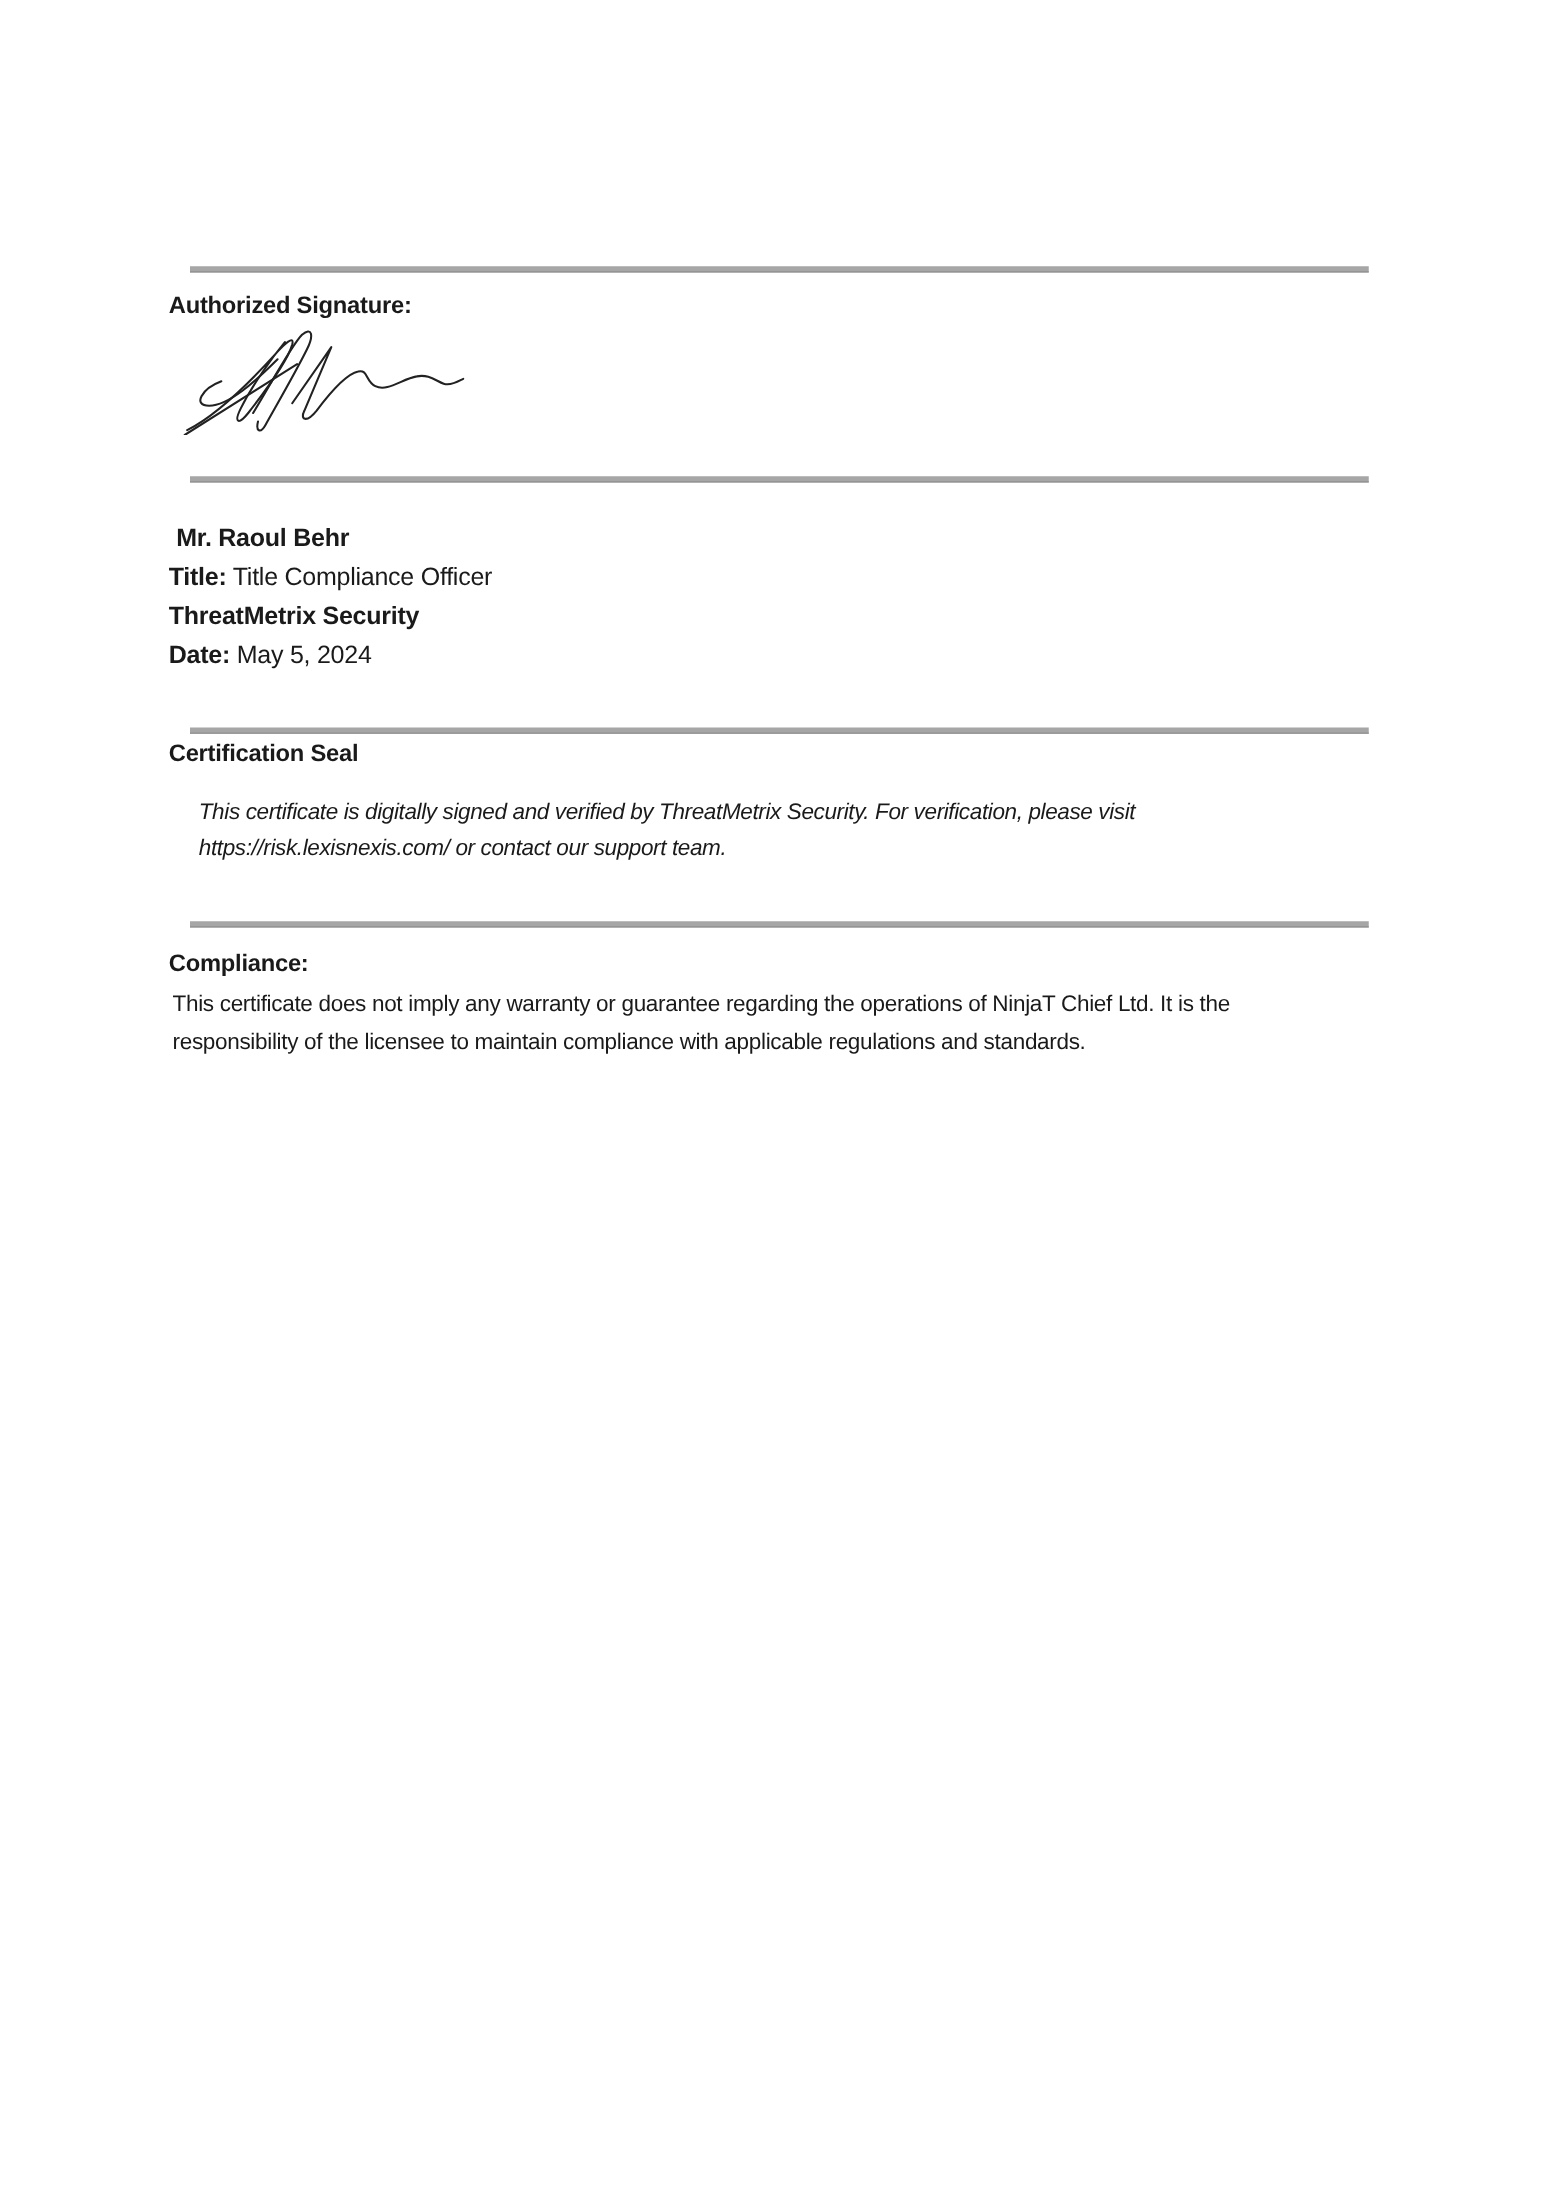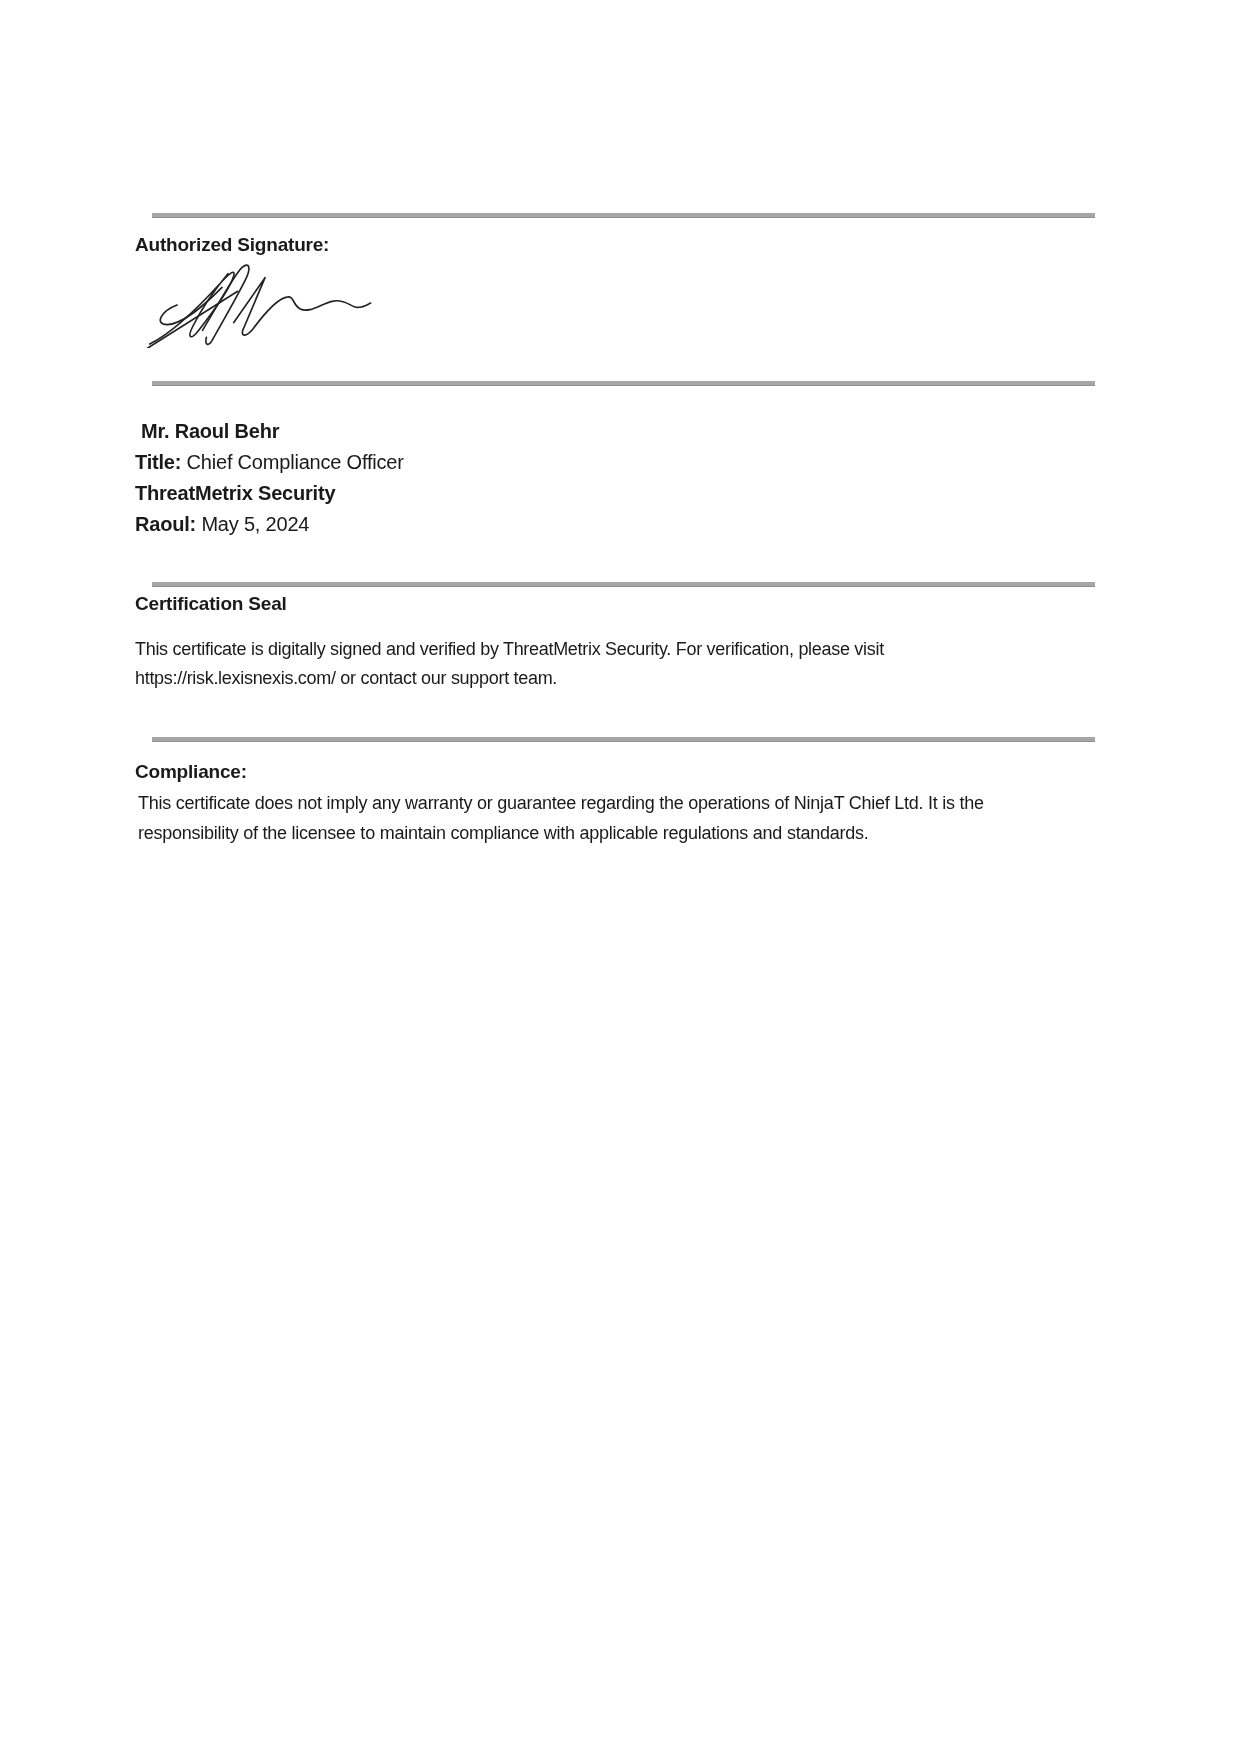--- a/index.html
+++ b/index.html
@@ -55,22 +55,24 @@
   .bold{font-weight:bold;}
   .rule-3{margin-top:42px;}
   .h-seal{margin-top:5px;}
   .para{
     margin:0;
     font-size:18px;
     letter-spacing:-0.3px;
   }
   .seal-para{
     margin-top:19px;
+    font-style:italic;
     width:912px;
     line-height:29px;
+    margin-left:24px;
   }
   .rule-4{margin-top:44px;}
   .h-disclaimer{margin-top:18px;}
   .disclaimer-para{
     margin-top:4px;
     width:872px;
     line-height:30px;
     letter-spacing:-0.25px;
     padding-left:3px;
   }
@@ -92,23 +94,23 @@
       <path d="M34 44 C 18 50, 10 64, 24 64 C 40 64, 62 44, 80 26"></path>
       <path d="M4 88 L 96 30"></path>
       <path d="M92 62 L 124 16 L 102 68 C 98 76, 104 78, 112 68 C 124 52, 136 38, 146 36 C 154 34, 152 44, 160 48 C 170 53, 182 42, 194 40 C 204 38, 210 44, 216 46 C 222 48, 228 44, 232 42"></path>
     </svg>
   </div>
 
   <div class="rule rule-2"></div>
 
   <div class="info-block">
     <div class="info-line info-name">Mr. Raoul Behr</div>
-    <div class="info-line"><span class="bold">Title:</span> <span>Chief Compliance Officer</span></div>
+    <div class="info-line"><span class="bold">Title:</span> <span>Title Compliance Officer</span></div>
     <div class="info-line bold">ThreatMetrix Security</div>
-    <div class="info-line"><span class="bold">Raoul:</span> <span>May 5, 2024</span></div>
+    <div class="info-line"><span class="bold">Date:</span> <span>May 5, 2024</span></div>
   </div>
 
   <div class="rule rule-3"></div>
 
   <h2 class="heading h-seal">Certification Seal</h2>
 
   <p class="para seal-para">This certificate is digitally signed and verified by ThreatMetrix Security. For verification, please visit https://risk.lexisnexis.com/ or contact our support team.</p>
 
   <div class="rule rule-4"></div>
 

